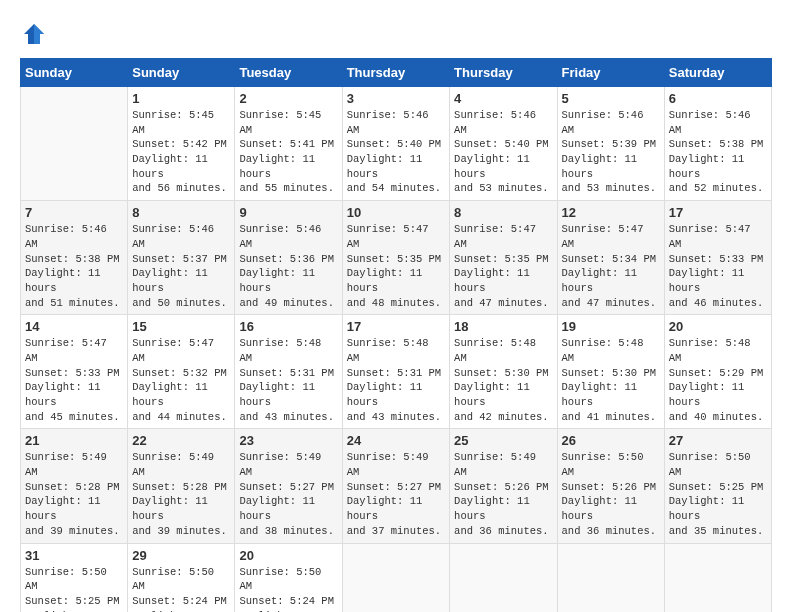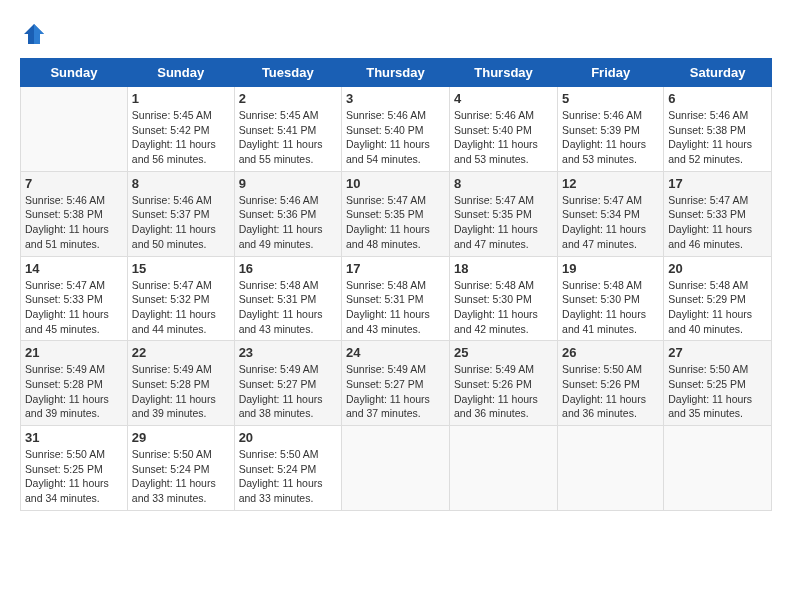--- a/index.html
+++ b/index.html
@@ -51,21 +51,21 @@
       width: 100%;
       border-collapse: collapse;
       font-size: 11px;
     }
     thead tr {
       background-color: #1a5fb4;
       color: #fff;
     }
     thead th {
       padding: 6px 4px;
-      text-align: center;
+      text-align: left;
       font-size: 13px;
       font-weight: bold;
       border: 1px solid #1a5fb4;
     }
     tbody tr {
       border-bottom: 1px solid #ccc;
     }
     tbody td {
       vertical-align: top;
       padding: 4px 4px;
@@ -76,20 +76,21 @@
     .day-number {
       font-size: 13px;
       font-weight: bold;
       color: #333;
       margin-bottom: 2px;
     }
     .cell-info {
       font-size: 10.5px;
       color: #333;
       line-height: 1.4;
+      font-family: Liberation Mono, monospace;
     }
     .empty-cell {
       background: #f9f9f9;
     }
     tbody tr:nth-child(odd) {
       background-color: #fff;
     }
     tbody tr:nth-child(even) {
       background-color: #f5f5f5;
     }

